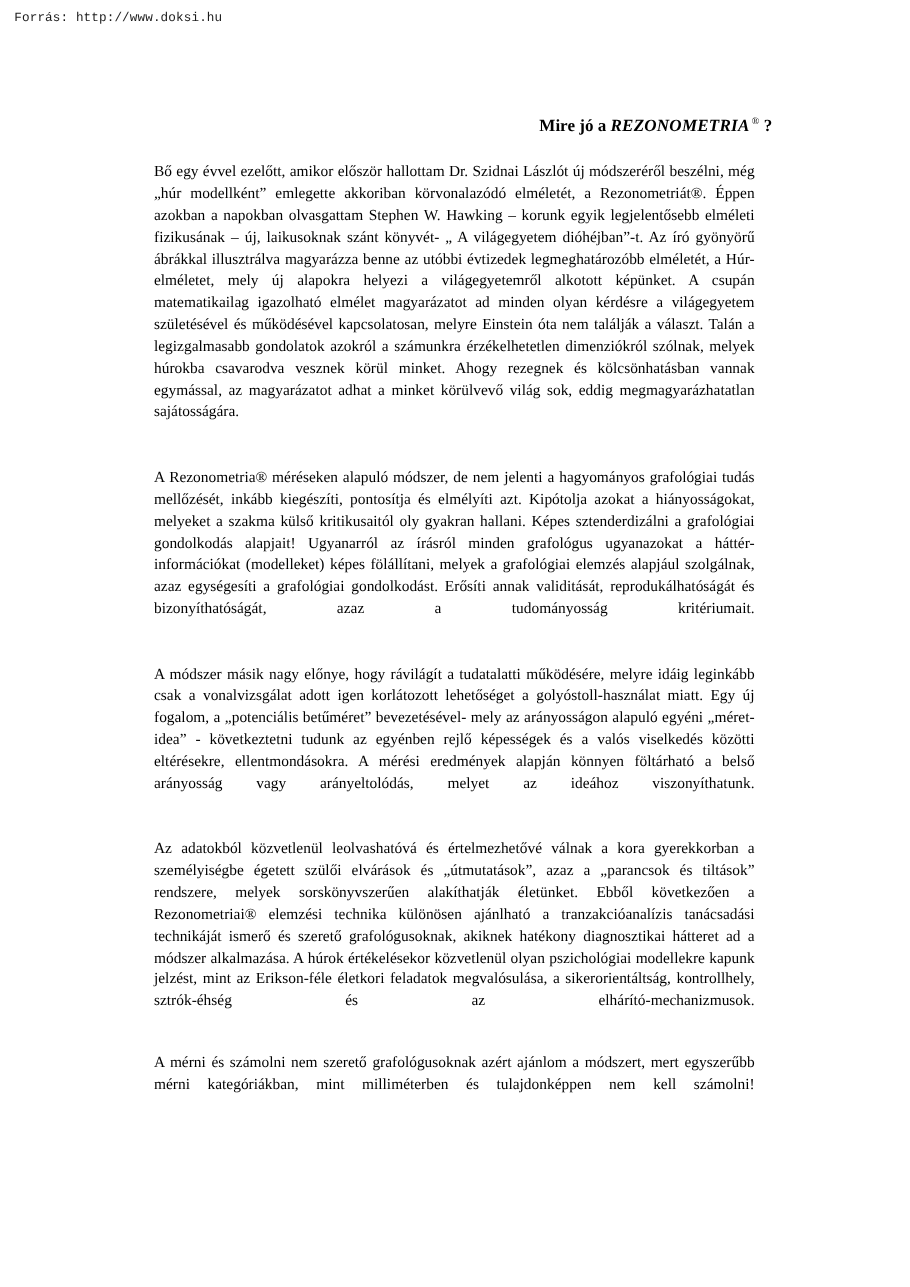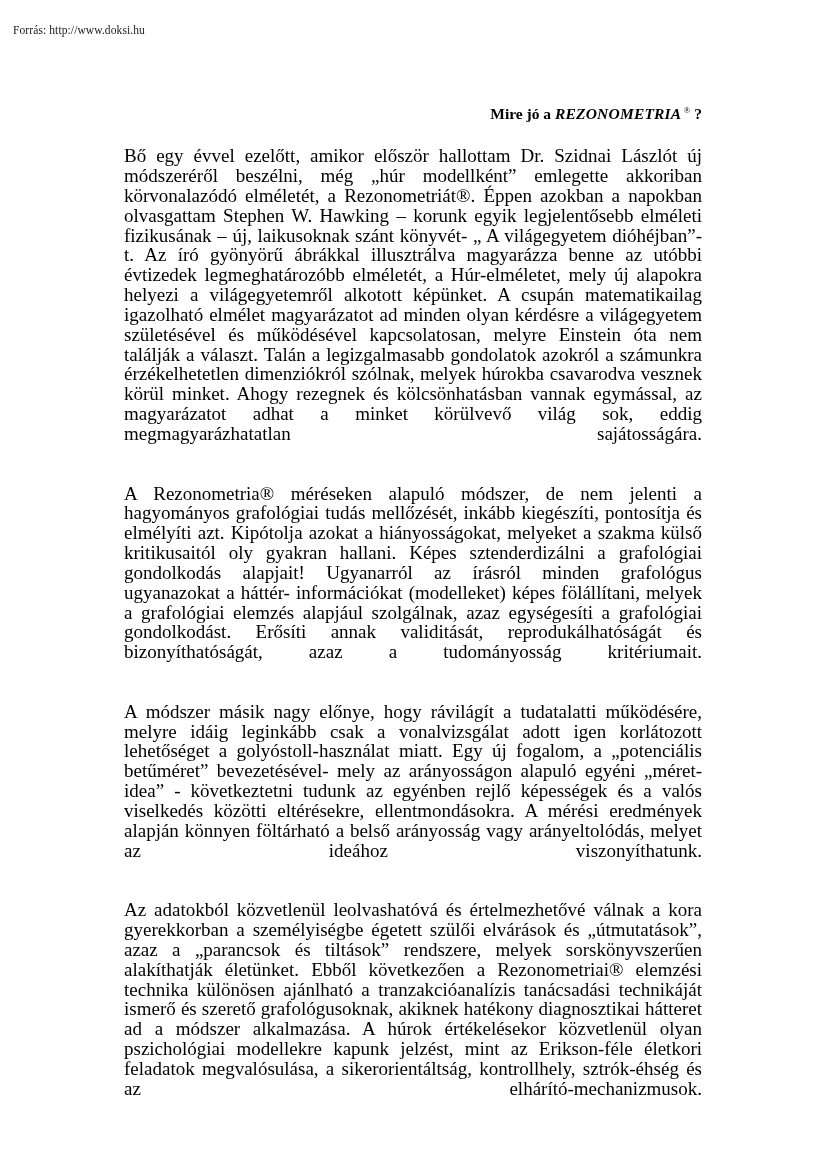--- a/index.html
+++ b/index.html
@@ -19,23 +19,23 @@
 
   .page {
     position: absolute;
     inset: 0;
     background: #ffffff;
   }
 
   
   .source-header {
     position: absolute;
-    top: 23px;
+    top: 10px;
     left: 13px;
-    font-family: Liberation Serif, serif;
+    font-family: Liberation Mono, monospace;
     font-size: 11.5px;
     line-height: 14px;
     color: #1a1a1a;
     letter-spacing: 0.1px;
     white-space: nowrap;
   }
 
   
   .doc-body {
     position: absolute;
@@ -63,22 +63,22 @@
     font-style: normal;
     font-weight: normal;
     padding-left: 2px;
   }
   .doc-title .q {
     font-weight: bold;
     padding-left: 4px;
   }
 
   p.para {
-    margin: 0;
-    font-size: 19px;
+    margin: 16px;
+    font-size: 14px;
     line-height: 19.85px;
     text-align: justify;
     text-justify: inter-word;
     hyphens: none;
     word-spacing: 0.1px;
     font-family: Liberation Serif, serif;
   }
   p.para.gap-before {
     margin-top: 19.85px;
   }
@@ -108,15 +108,16 @@
 
     <p class="para tight-before">Bő egy évvel ezelőtt, amikor először hallottam Dr. Szidnai Lászlót új módszeréről beszélni, még „húr modellként” emlegette akkoriban körvonalazódó elméletét, a Rezonometriát®. Éppen azokban a napokban olvasgattam Stephen W. Hawking – korunk egyik legjelentősebb elméleti fizikusának – új, laikusoknak szánt könyvét- „ A világegyetem dióhéjban”-t. Az író gyönyörű ábrákkal illusztrálva magyarázza benne az utóbbi évtizedek legmeghatározóbb elméletét, a Húr-elméletet, mely új alapokra helyezi a világegyetemről alkotott képünket. A csupán matematikailag igazolható elmélet magyarázatot ad minden olyan kérdésre a világegyetem születésével és működésével kapcsolatosan, melyre Einstein óta nem találják a választ. Talán a legizgalmasabb gondolatok azokról a számunkra érzékelhetetlen dimenziókról szólnak, melyek húrokba csavarodva vesznek körül minket. Ahogy rezegnek és kölcsönhatásban vannak egymással, az magyarázatot adhat a minket körülvevő világ sok, eddig megmagyarázhatatlan sajátosságára.</p>
 
 
     <p class="para gap-before">A Rezonometria® méréseken alapuló módszer, de nem jelenti a hagyományos grafológiai tudás mellőzését, inkább kiegészíti, pontosítja és elmélyíti azt. Kipótolja azokat a hiányosságokat, melyeket a szakma külső kritikusaitól oly gyakran hallani. Képes sztenderdizálni a grafológiai gondolkodás alapjait! Ugyanarról az írásról minden grafológus ugyanazokat a háttér- információkat (modelleket) képes fölállítani, melyek a grafológiai elemzés alapjául szolgálnak, azaz egységesíti a grafológiai gondolkodást. Erősíti annak validitását, reprodukálhatóságát és bizonyíthatóságát, azaz a tudományosság kritériumait.</p>
 
     <p class="para gap-before">A módszer másik nagy előnye, hogy rávilágít a tudatalatti működésére, melyre idáig leginkább csak a vonalvizsgálat adott igen korlátozott lehetőséget a golyóstoll-használat miatt. Egy új fogalom, a „potenciális betűméret” bevezetésével- mely az arányosságon alapuló egyéni „méret-idea” - következtetni tudunk az egyénben rejlő képességek és a valós viselkedés közötti eltérésekre, ellentmondásokra. A mérési eredmények alapján könnyen föltárható a belső arányosság vagy arányeltolódás, melyet az ideához viszonyíthatunk.</p>
 
     <p class="para gap-before">Az adatokból közvetlenül leolvashatóvá és értelmezhetővé válnak a kora gyerekkorban a személyiségbe égetett szülői elvárások és „útmutatások”, azaz a „parancsok és tiltások” rendszere, melyek sorskönyvszerűen alakíthatják életünket. Ebből következően a Rezonometriai® elemzési technika különösen ajánlható a tranzakcióanalízis tanácsadási technikáját ismerő és szerető grafológusoknak, akiknek hatékony diagnosztikai hátteret ad a módszer alkalmazása. A húrok értékelésekor közvetlenül olyan pszichológiai modellekre kapunk jelzést, mint az Erikson-féle életkori feladatok megvalósulása, a sikerorientáltság, kontrollhely, sztrók-éhség és az elhárító-mechanizmusok.</p>
 
+    <p class="para tight-before">A mérni és számolni nem szerető grafológusoknak azért ajánlom a módszert, mert egyszerűbb mérni kategóriákban, mint milliméterben és tulajdonképpen nem kell számolni!</p>
 
   </div>
 </div>
 
 </body></html>

